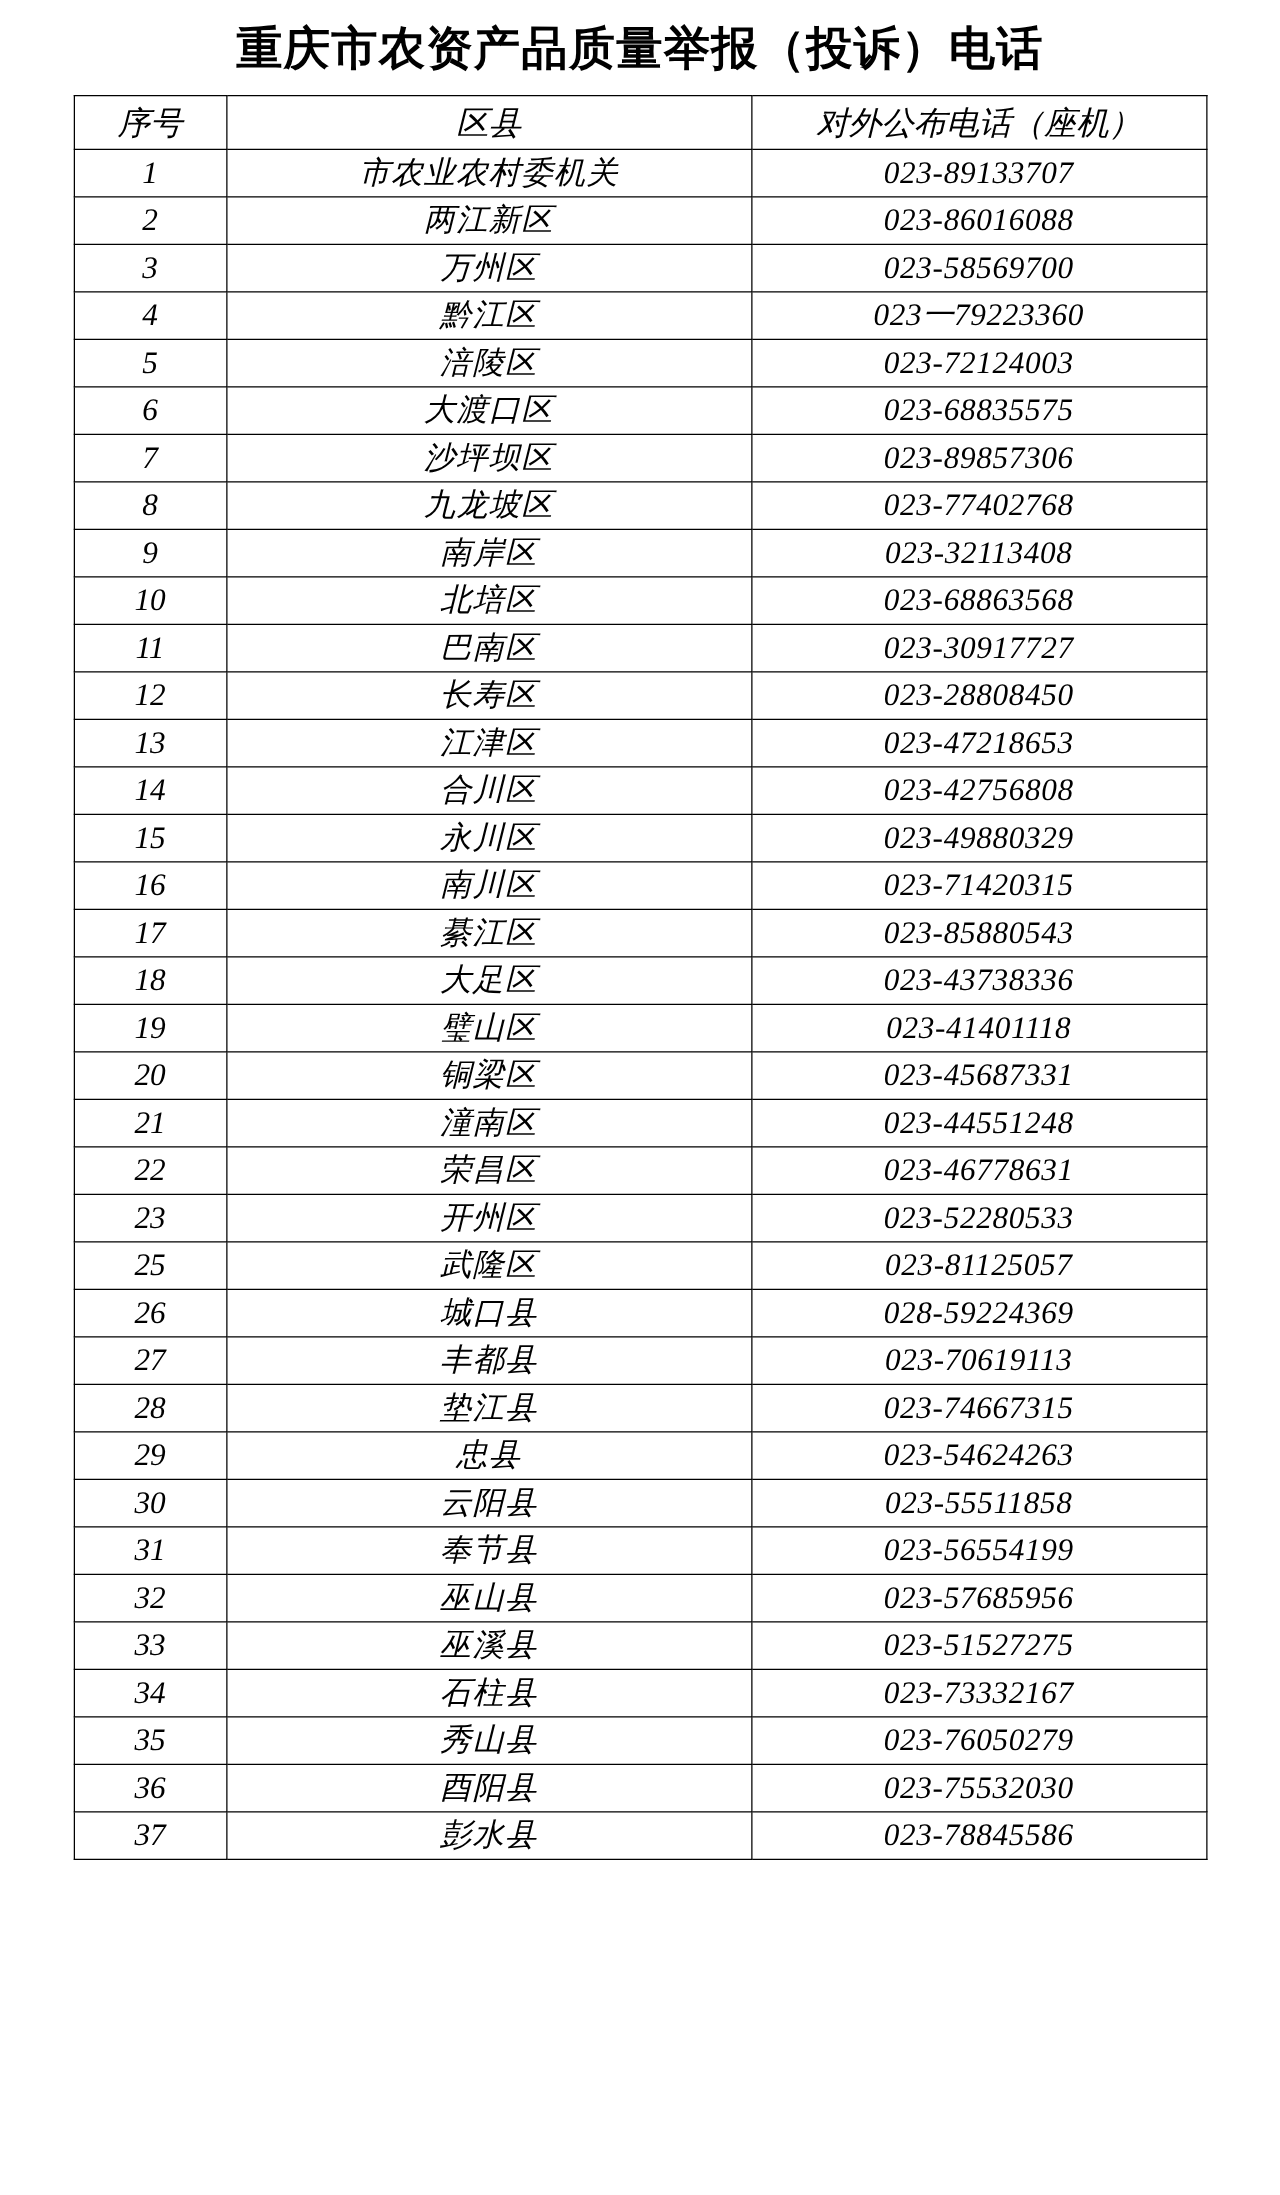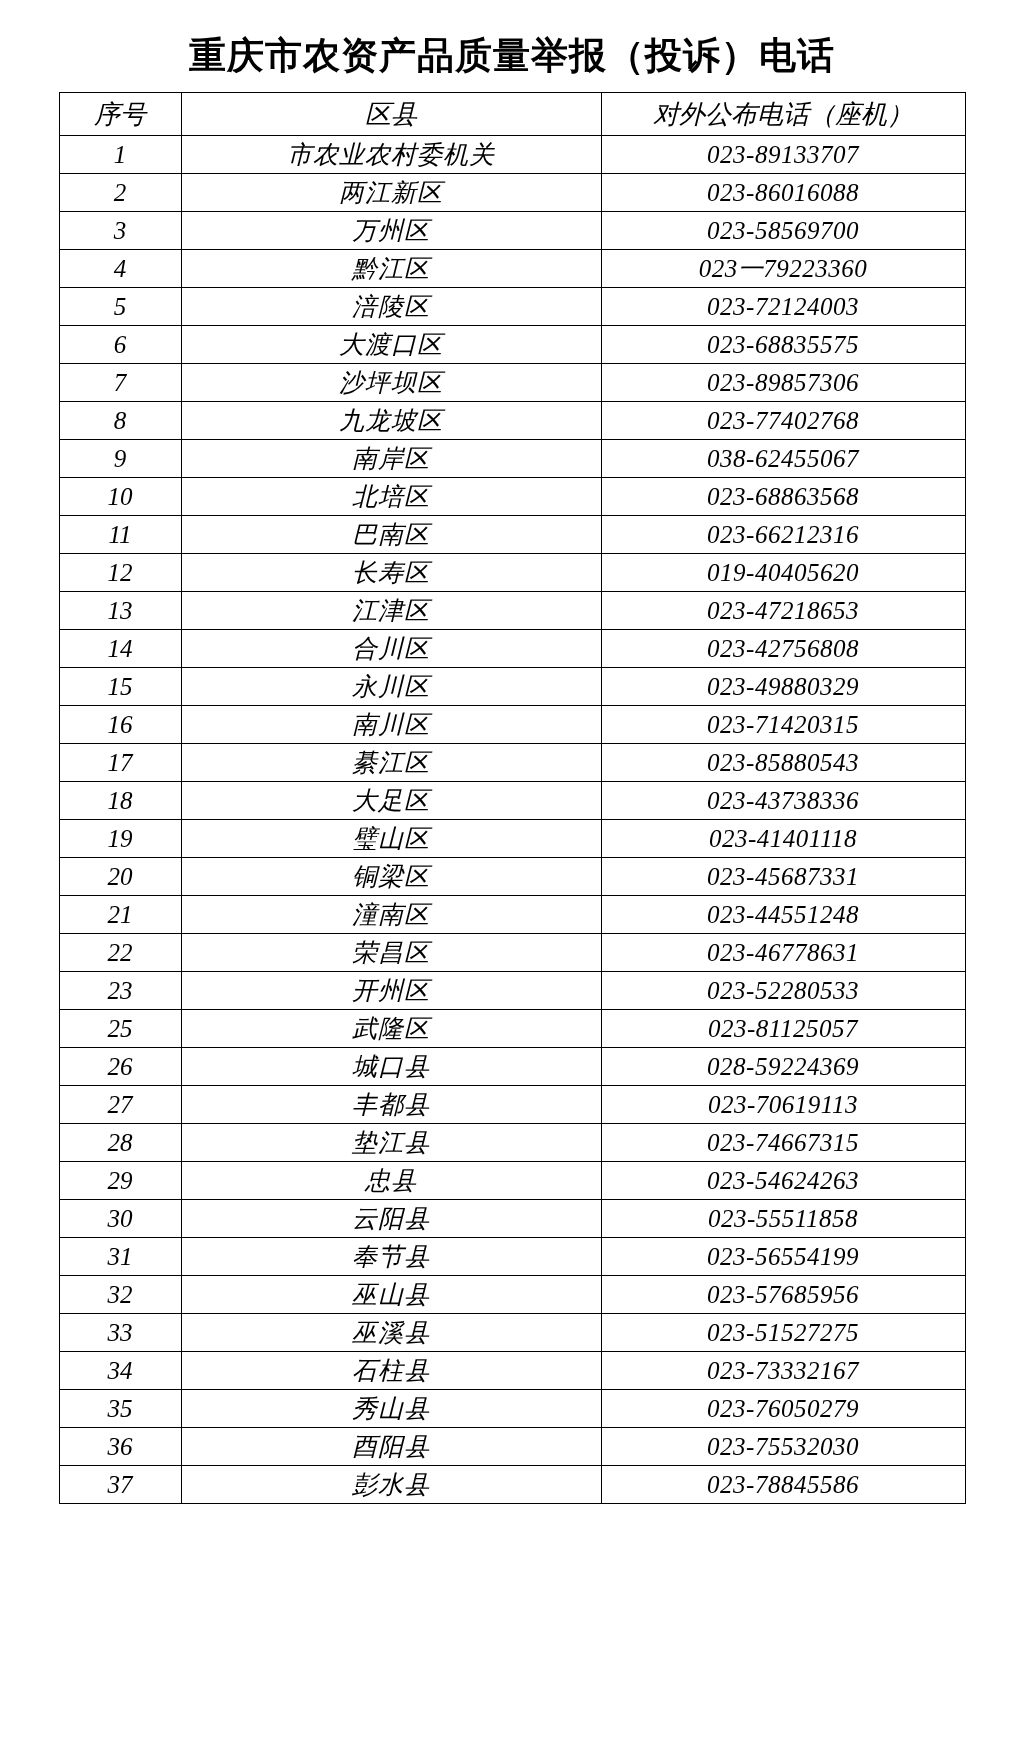--- a/index.html
+++ b/index.html
@@ -9,21 +9,21 @@
   }
   body {
     width: 1024px;
     min-height: 1756px;
     font-family: "Liberation Serif", "DejaVu Serif", serif;
     color: #000000;
   }
   .page {
     width: 1024px;
     box-sizing: border-box;
-    padding: 16px;
+    padding: 0;
   }
   .doc-title {
     text-align: center;
     font-family: "Liberation Serif", "DejaVu Serif", serif;
     font-weight: bold;
     font-size: 37px;
     letter-spacing: 1px;
     padding: 18px 0 14px 0;
     line-height: 1.2;
     white-space: nowrap;
@@ -115,36 +115,36 @@
           <td class="phone">023-89857306</td>
         </tr>
         <tr>
           <td class="idx">8</td>
           <td class="area">九龙坡区</td>
           <td class="phone">023-77402768</td>
         </tr>
         <tr>
           <td class="idx">9</td>
           <td class="area">南岸区</td>
-          <td class="phone">038-62455067</td>
+          <td class="phone">023-32113408</td>
         </tr>
         <tr>
           <td class="idx">10</td>
           <td class="area">北培区</td>
           <td class="phone">023-68863568</td>
         </tr>
         <tr>
           <td class="idx">11</td>
           <td class="area">巴南区</td>
-          <td class="phone">023-66212316</td>
+          <td class="phone">023-30917727</td>
         </tr>
         <tr>
           <td class="idx">12</td>
           <td class="area">长寿区</td>
-          <td class="phone">019-40405620</td>
+          <td class="phone">023-28808450</td>
         </tr>
         <tr>
           <td class="idx">13</td>
           <td class="area">江津区</td>
           <td class="phone">023-47218653</td>
         </tr>
         <tr>
           <td class="idx">14</td>
           <td class="area">合川区</td>
           <td class="phone">023-42756808</td>

